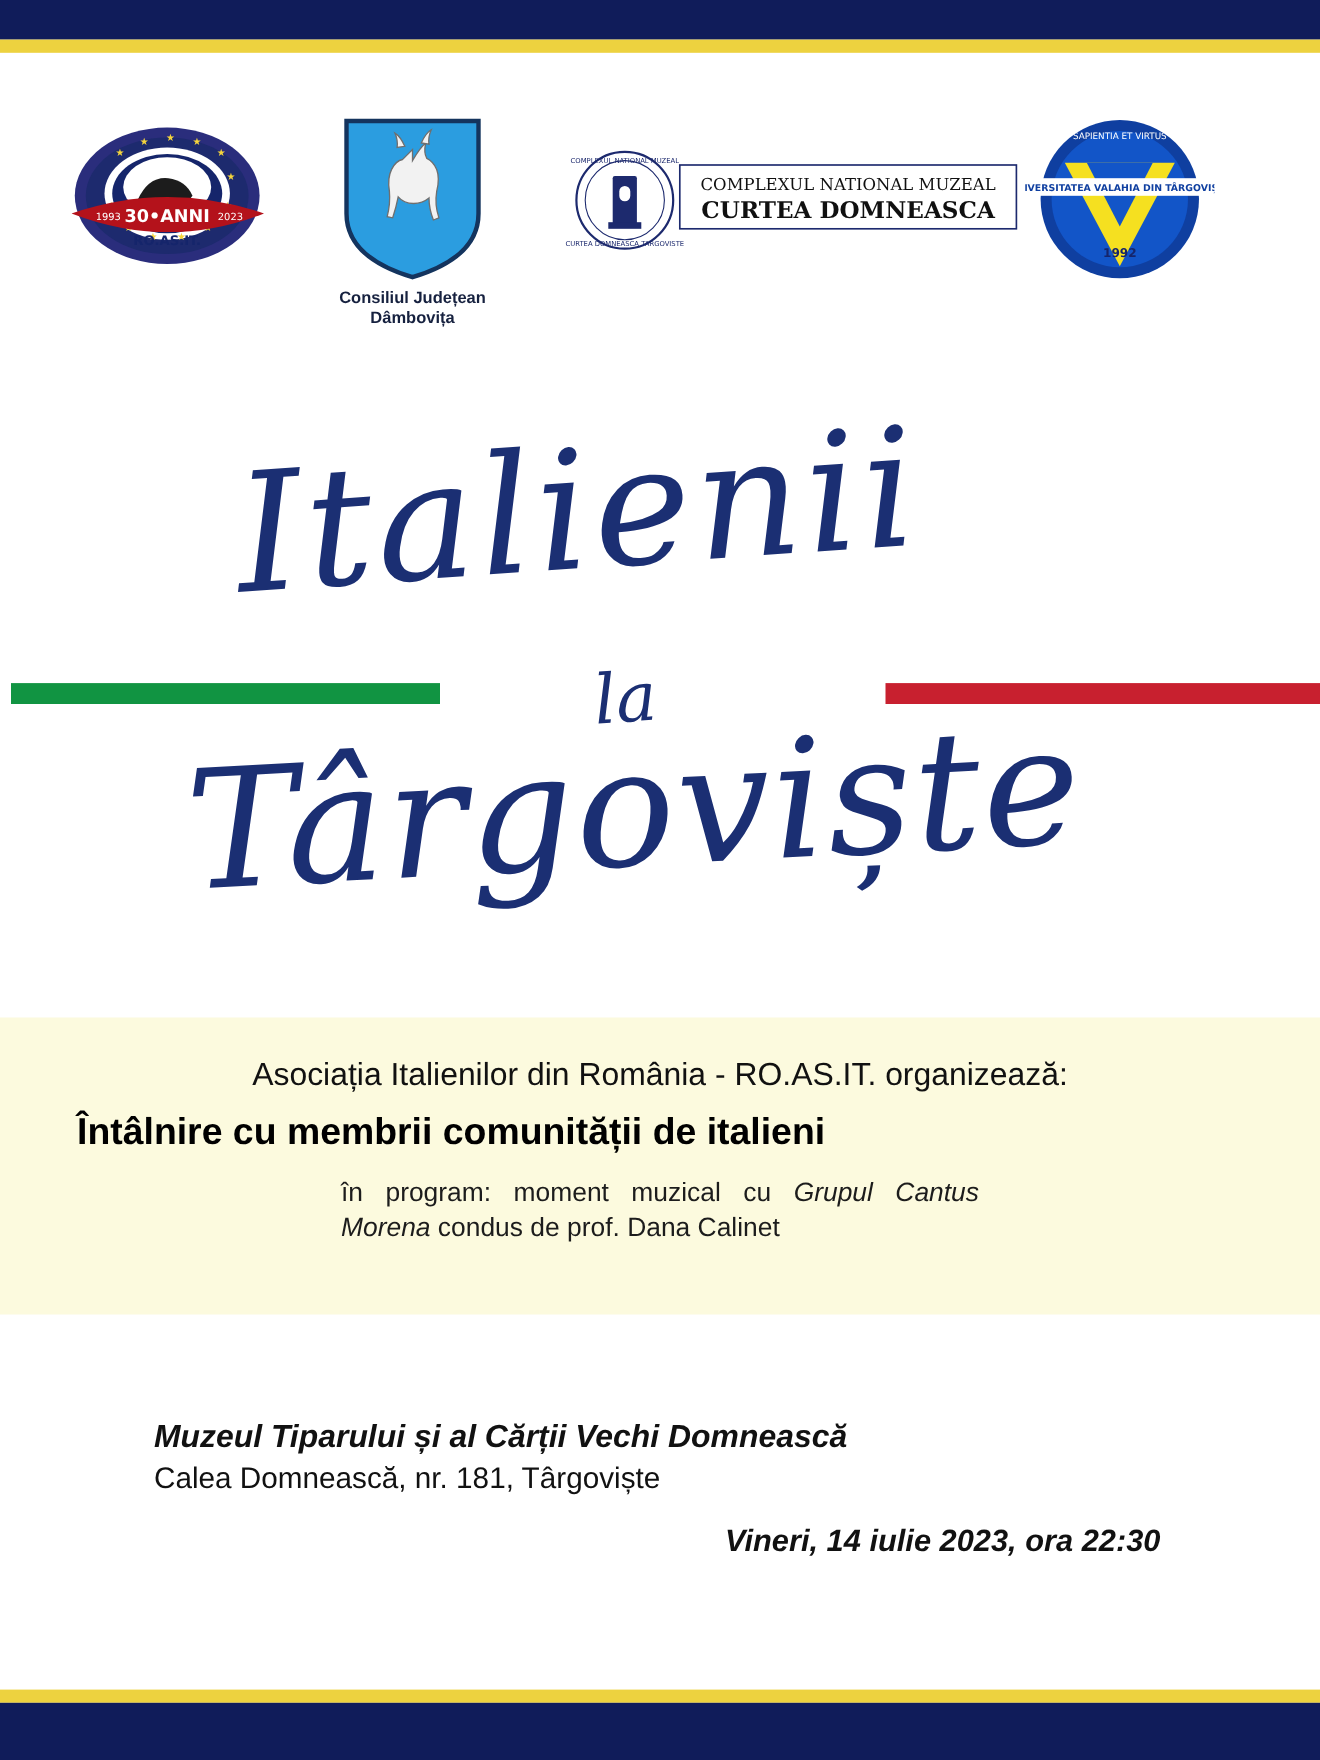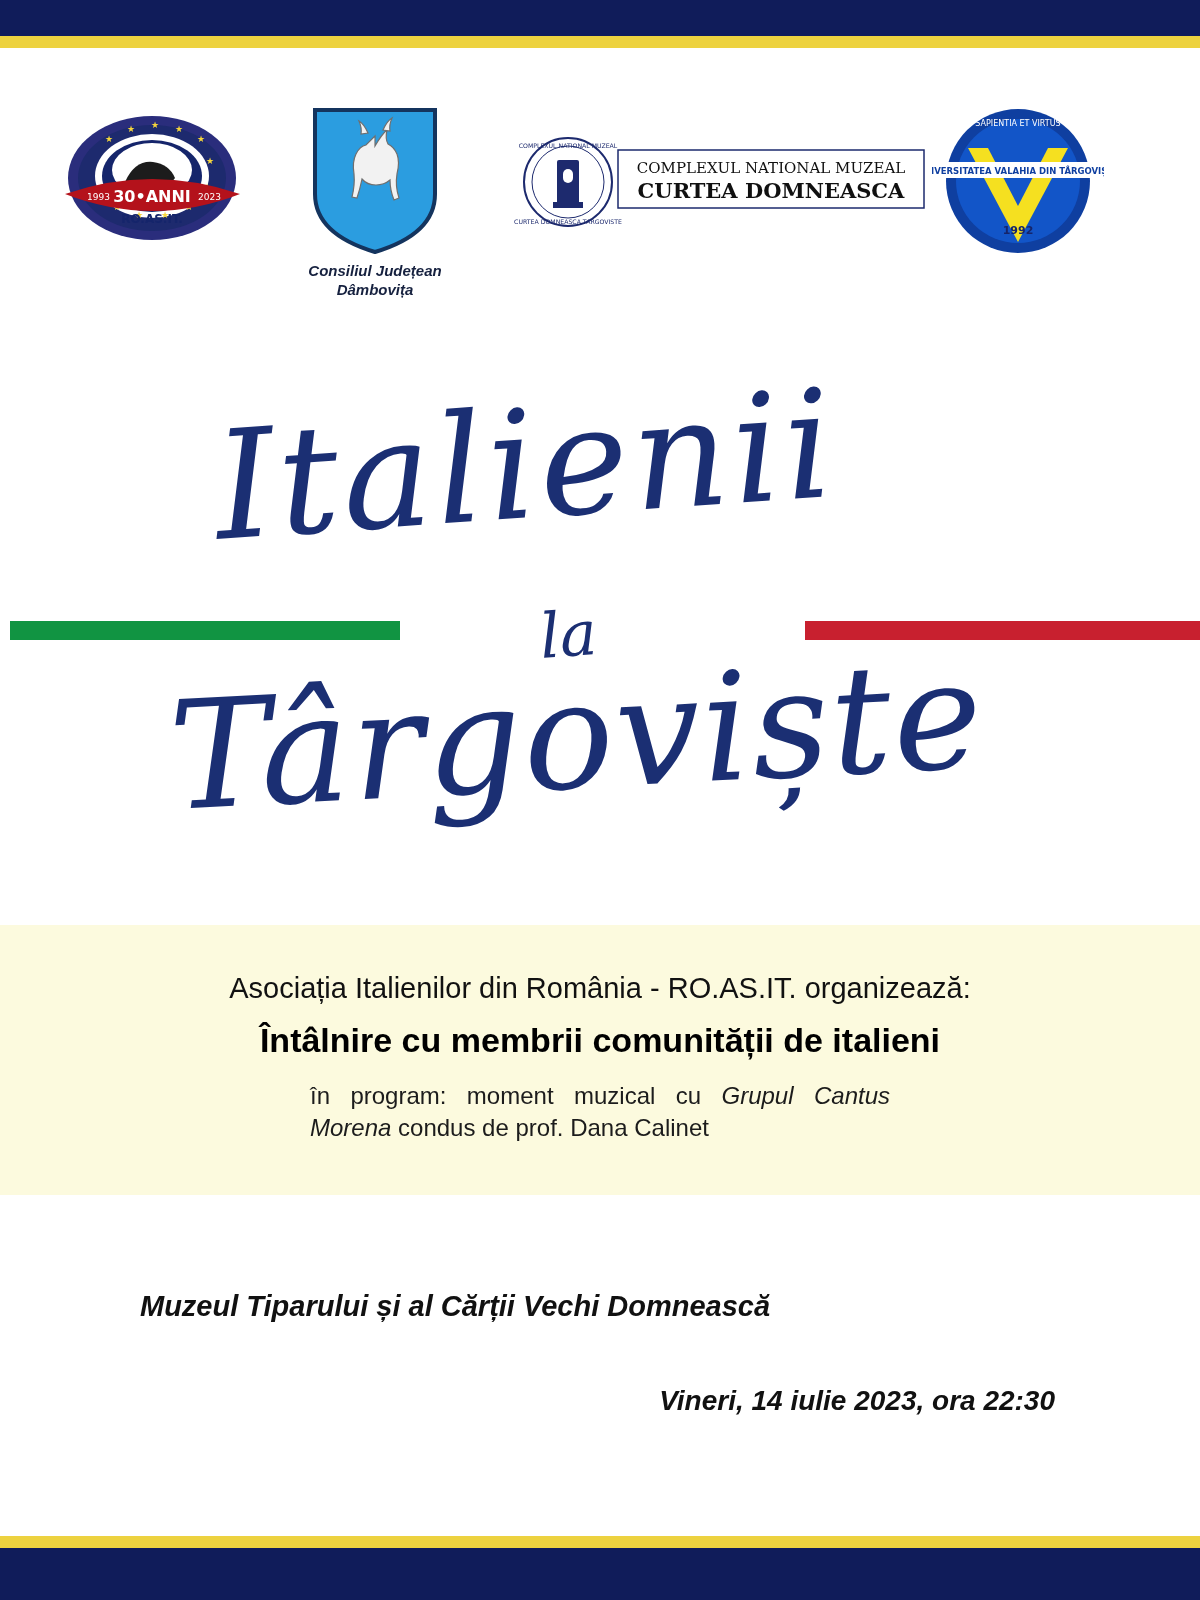--- a/index.html
+++ b/index.html
@@ -49,21 +49,20 @@
   .logo-cj     { left: 300px; top: 10px; width: 150px; }
   .logo-muzeu  { left: 510px; top: 40px; width: 420px; }
   .logo-valahia{ left: 930px; top: 10px; width: 175px; }
 
   .cj-caption {
     margin-top: 6px;
     font-size: 15px;
     font-weight: bold;
     color: #16213f;
     line-height: 1.25;
-    font-style: italic;
   }
 
   
   .stripe-green {
     position: absolute;
     left: 10px;
     top: 621px;
     width: 390px;
     height: 19px;
     background: #119442;
@@ -117,31 +116,31 @@
     white-space: nowrap;
   }
 
   
   .info-band {
     position: absolute;
     left: 0; right: 0;
     top: 925px;
     height: 270px;
     background: #fcfade;
-    padding-top: 31px;
+    padding-top: 20px;
     box-sizing: border-box;
   }
   .organizer {
     text-align: center;
     font-size: 29px;
     color: #111111;
     margin-top: 16px;
   }
   .headline {
-    text-align: center;
+    text-align: left;
     font-size: 34px;
     font-weight: bold;
     color: #000000;
     line-height: 1.25;
     margin-top: 14px;
     padding: 0 70px;
   }
   .program {
     margin: 18px auto 0;
     width: 580px;
@@ -300,17 +299,18 @@
   <div class="headline">
     <span>Întâlnire cu membrii comunității de italieni</span><br>
   </div>
   <div class="program">
     <span>în  program:  moment  muzical  cu  </span><span class="ital">Grupul Cantus Morena</span><span> condus de prof. Dana Calinet</span>
   </div>
 </div>
 
 <div class="venue">
   <div class="venue-name">Muzeul Tiparului și al Cărții Vechi Domnească</div>
+  <div class="venue-address">Calea Domnească, nr. 181, Târgoviște</div>
 </div>
 <div class="datetime">Vineri, 14 iulie 2023, ora 22:30</div>
 
 <div class="bar-gold-bottom"></div>
 <div class="bar-navy-bottom"></div>
 
 </body></html>

